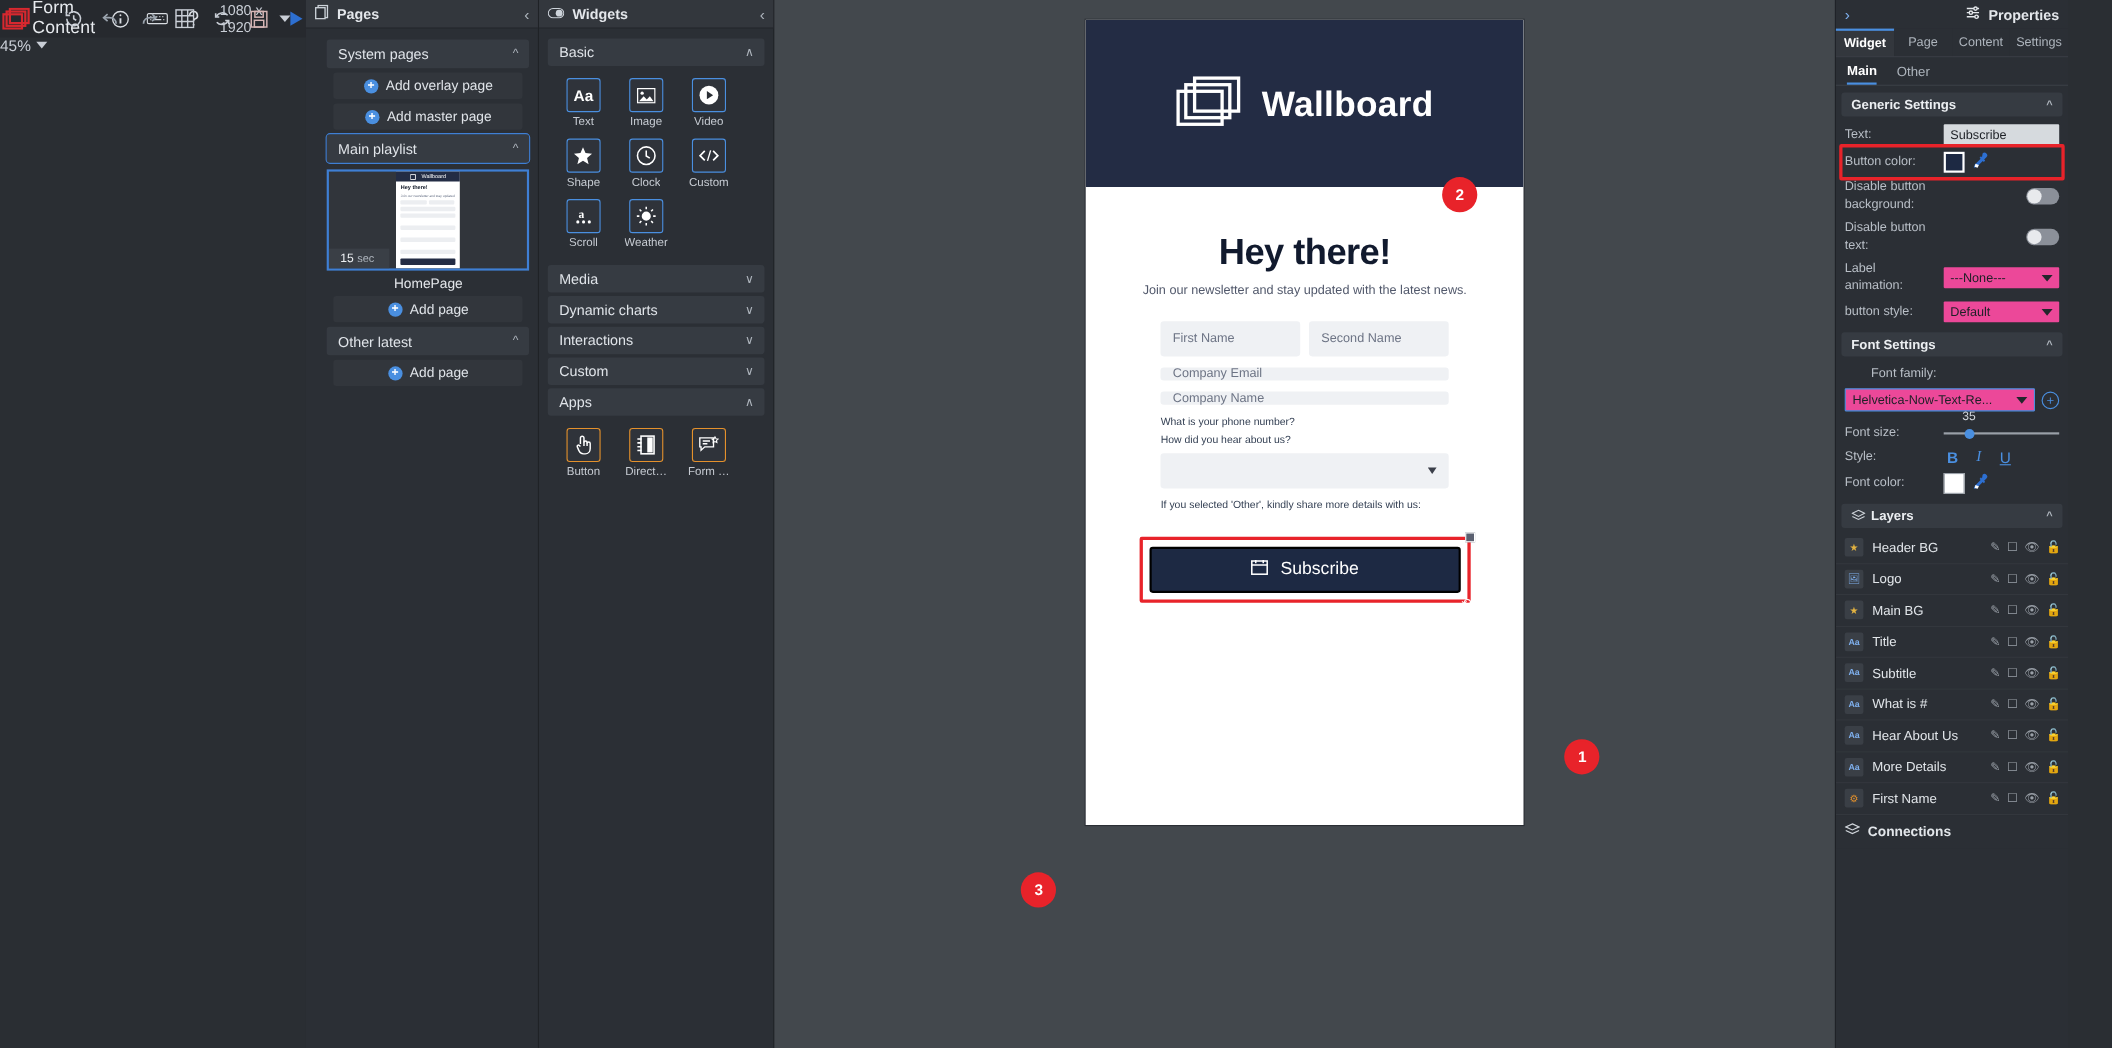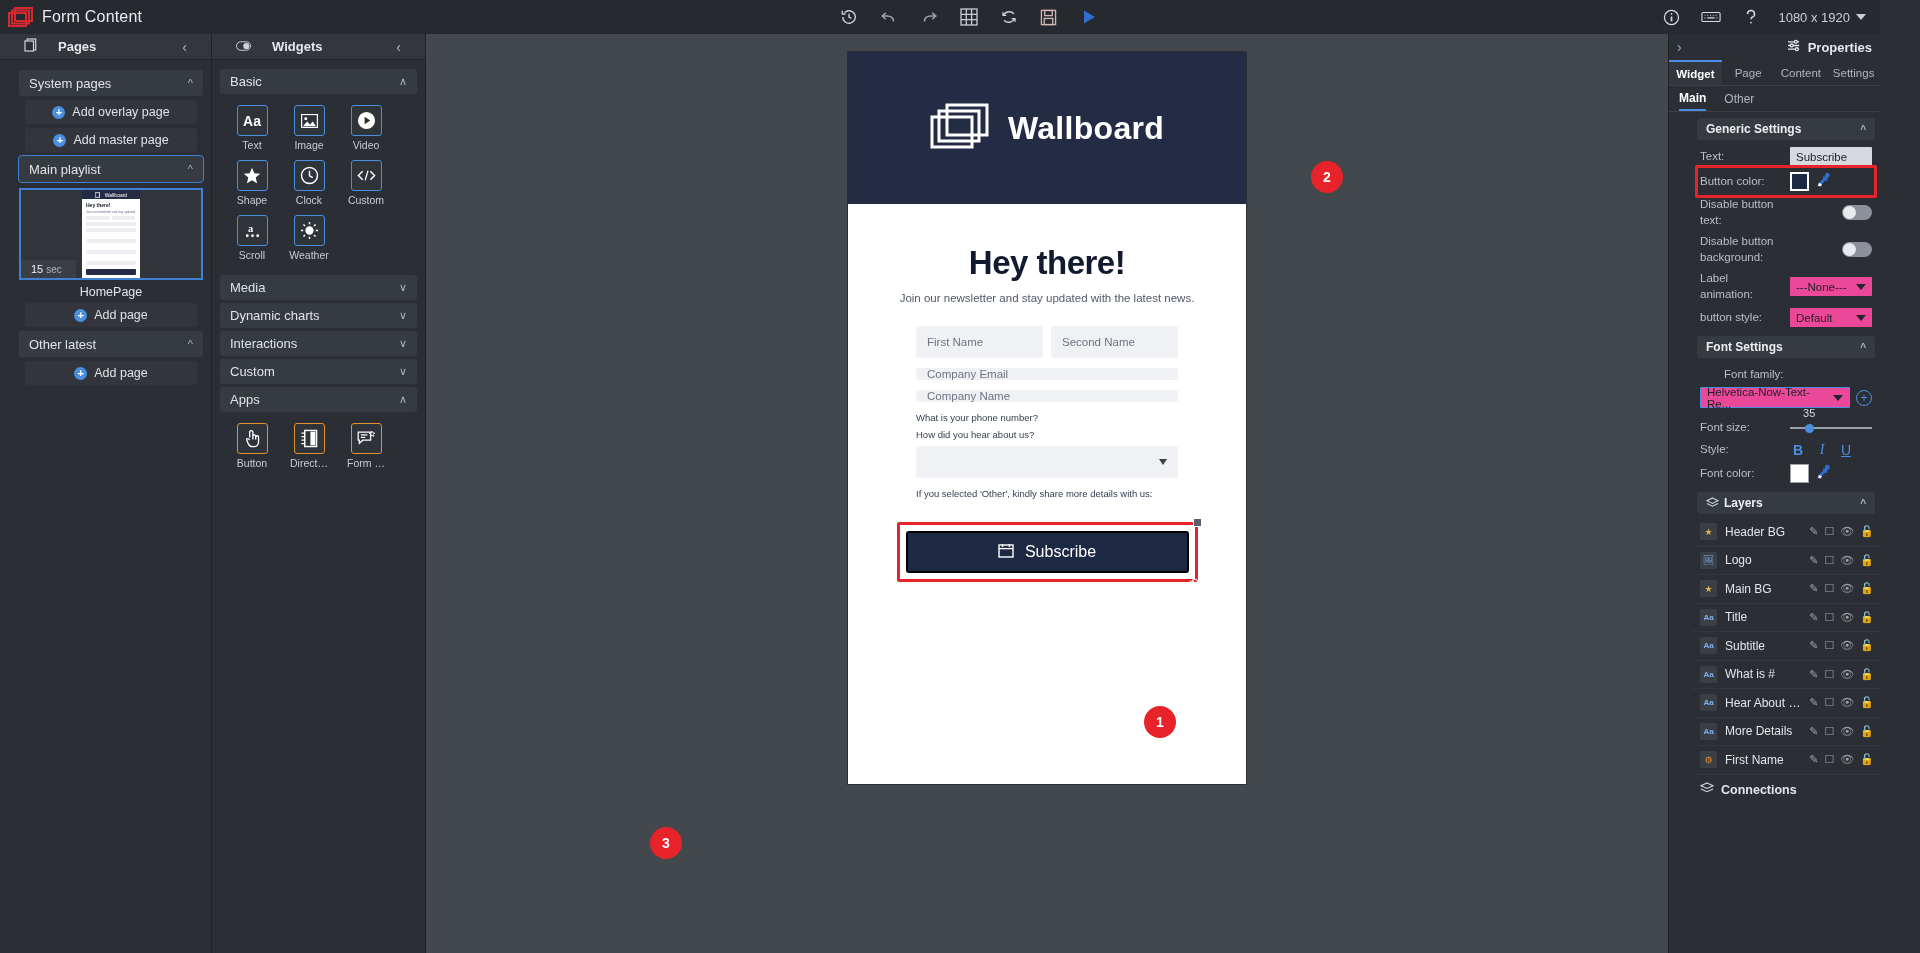--- a/index.html
+++ b/index.html
@@ -3,21 +3,21 @@
 <meta charset="utf-8">
 <style>
   * { box-sizing: border-box; margin: 0; padding: 0; }
   html, body {
     width: 1920px; height: 953px;
     background: #2a2e33;
     font-family: "Liberation Sans", sans-serif;
     overflow: hidden;
     color: #d6dae0;
   }
-  #app { position: relative; width: 1880px; height: 953px; display: flex; flex-direction: column; }
+  #app { position: relative; width: 1880px; height: 953px; display: flex; flex-direction: row; }
 
   
   .topbar {
     height: 34px; background: #26292e; display: flex; align-items: center;
     flex: 0 0 34px; position: relative;
   }
   .brand-logo { width: 42px; display:flex; align-items:center; justify-content:center; }
   .brand-logo svg { display:block; }
   .app-title { font-size: 16px; color: #e8ebef; letter-spacing: .2px; }
   .topbar-center {
@@ -33,21 +33,21 @@
     font-size:13px; color:#c9ced6;
   }
   .res-ctl { display:flex; align-items:center; gap:6px; cursor:pointer; }
 
   
   .body-row { flex:1; display:flex; min-height:0; }
 
   
   .panel-head {
     height:26px; background:#33373d; display:flex; align-items:center;
-    padding:0 24px; gap:21px; font-size:13px; color:#e4e7eb; flex:0 0 26px;
+    padding:0 8px; gap:7px; font-size:13px; color:#e4e7eb; flex:0 0 26px;
     border-bottom:1px solid #22252a;
   }
   .panel-head .ph-title { font-weight:600; }
   .panel-head .collapse { margin-left:auto; color:#aeb5bd; cursor:pointer; font-size:14px; }
 
   
   .pages-panel {
     width:212px; flex:0 0 212px; background:#2b2f35;
     display:flex; flex-direction:column; border-right:1px solid #1f2226;
   }
@@ -673,21 +673,21 @@
         <div class="tab active">Widget</div>
         <div class="tab">Page</div>
         <div class="tab">Content</div>
         <div class="tab">Settings</div>
       </div>
       <div class="tabs-sub">
         <div class="tab active">Main</div>
         <div class="tab">Other</div>
       </div>
 
-      <div class="props-body" style="position:relative;margin-left:23px;">
+      <div class="props-body" style="position:relative;">
         <div class="grp-head">
           <span>Generic Settings</span>
           <span class="chev">^</span>
         </div>
 
         <div class="prow">
           <span class="plabel">Text:</span>
           <span class="ptext">Subscribe</span>
         </div>
 
@@ -697,27 +697,27 @@
           <span class="eyedrop">
             <svg width="16" height="16" viewBox="0 0 17 17">
               <path d="M11 1.6a2.6 2.6 0 0 1 3.7 3.7l-2.2 2.2 1 1-1.3 1.3-1-1-5.8 5.8-2.9.8.8-2.9 5.8-5.8-1-1L9.4 4.2l1 1Z" fill="#2d6fd1"></path>
               <path d="M3.3 14.5l.8-2.9 3.3 1.1-1.2 2.6Z" fill="#fff"></path>
             </svg>
           </span>
           <span class="red-outline" style="left:3px; right:3px; top:-4px; bottom:-4px;"></span>
         </div>
 
         <div class="prow">
-          <span class="plabel">Disable button text:</span>
+          <span class="plabel">Disable button background:</span>
           <span class="toggle">
               <span class="knob"></span>
             </span>
         </div>
         <div class="prow">
-          <span class="plabel">Disable button background:</span>
+          <span class="plabel">Disable button text:</span>
           <span class="toggle">
               <span class="knob"></span>
             </span>
         </div>
         <div class="prow">
           <span class="plabel">Label animation:</span>
           <span class="pselect">
             <span>---None---</span>
             <span class="sc"></span>
           </span>

